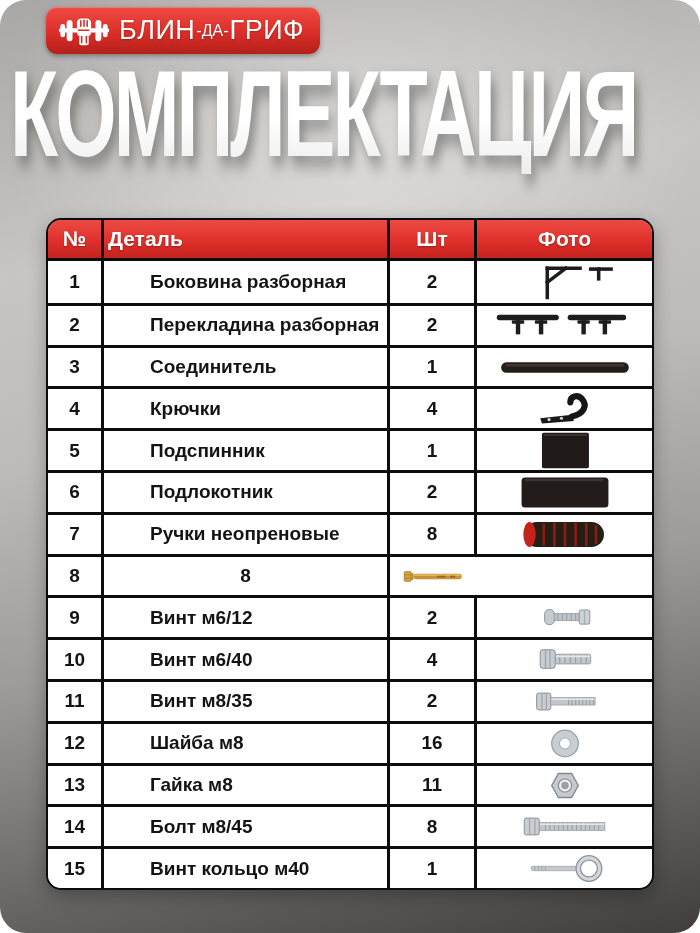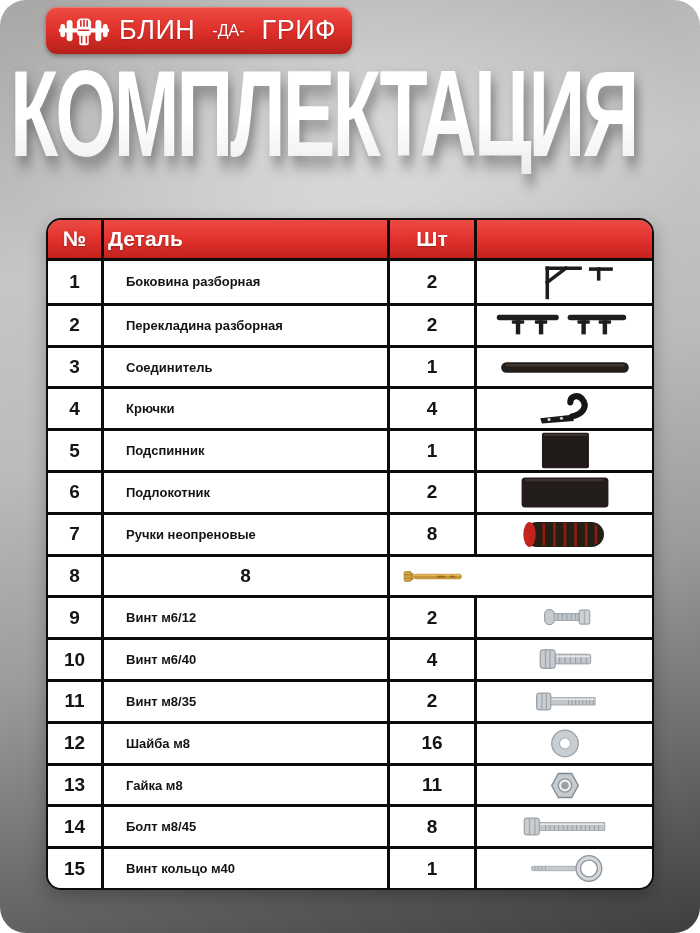--- a/index.html
+++ b/index.html
@@ -16,21 +16,21 @@
   
   .logo {
     position:absolute; left:46px; top:7px; height:47px;
     display:flex; align-items:center; gap:9px; padding:0 16px 0 12px;
     border-radius:11px;
     background:linear-gradient(180deg,#ef4b42 0%, #dd2f2a 52%, #b42019 100%);
     box-shadow:0 2px 5px rgba(0,0,0,0.35), inset 0 1px 0 rgba(255,255,255,0.25);
   }
   .logo-icon { width:52px; height:36px; flex:0 0 auto; }
   .logo-text { color:#ffffff; font-weight:400; font-size:27px; letter-spacing:0.5px; white-space:nowrap; display:flex; align-items:center; text-shadow:0 1px 2px rgba(0,0,0,0.25); }
-  .logo-text .sep { font-size:16px; margin:0 17px; letter-spacing:0; }
+  .logo-text .sep { font-size:16px; margin:0 1px; letter-spacing:0; }
 
   
   .title-wrap { position:absolute; left:10px; top:52px; width:700px; text-align:left; }
   .title {
     display:inline-block; margin:0;
     font-size:79px; font-weight:700; letter-spacing:-3px; line-height:1;
     color:#ffffff;
     background:linear-gradient(180deg,#ffffff 55%, #ececec 100%);
     -webkit-background-clip:text; background-clip:text; -webkit-text-fill-color:transparent;
     transform:scaleY(1.55); transform-origin:top center;
@@ -60,21 +60,21 @@
     display:grid; grid-template-columns:56px 286px 87px 175px;
     height:41.8px; background:#ffffff;
   }
   .trow + .trow { border-top:3px solid #0c0c0c; }
   .cell { min-width:0; }
   .c-num, .c-qty, .c-photo { display:flex; align-items:center; justify-content:center; }
   .c-num, .c-part, .c-qty { border-right:3px solid #0c0c0c; }
   .trow .c-num, .trow .c-qty { font-weight:700; font-size:19px; color:#141414; }
   .trow .c-part {
     display:flex; align-items:center; padding-left:22px;
-    font-weight:700; font-size:13px; color:#141414; white-space:nowrap;
+    font-weight:700; font-size:19px; color:#141414; white-space:nowrap;margin-left:24px;
   }
   .ph { width:158px; height:39px; display:block; }
 </style>
 </head>
 <body>
 
 <div class="canvas">
 
   <div class="logo">
     <svg class="logo-icon" viewBox="0 0 66 42">
@@ -105,20 +105,21 @@
 
   <div class="title-wrap">
     <h1 class="title">КОМПЛЕКТАЦИЯ</h1>
   </div>
 
   <div class="table">
     <div class="thead">
       <div class="cell c-num">№</div>
       <div class="cell c-part">Деталь</div>
       <div class="cell c-qty">Шт</div>
+      <div class="cell c-photo">Фото</div>
     </div>
     <div class="tbody">
         <div class="trow">
           <div class="cell c-num">1</div>
           <div class="cell c-part">Боковина разборная</div>
           <div class="cell c-qty">2</div>
           <div class="cell c-photo">
             <svg class="ph" viewBox="0 0 160 44">
               <g stroke="#1d1d1d" stroke-width="4" fill="none" stroke-linecap="square">
                 <path d="M60 7 H97"></path>

